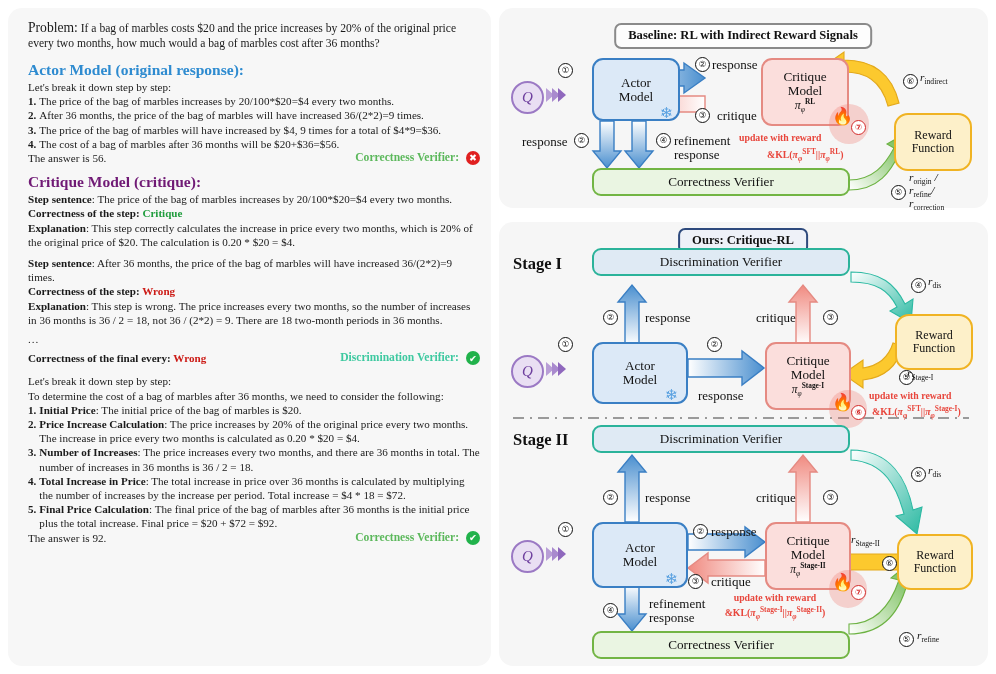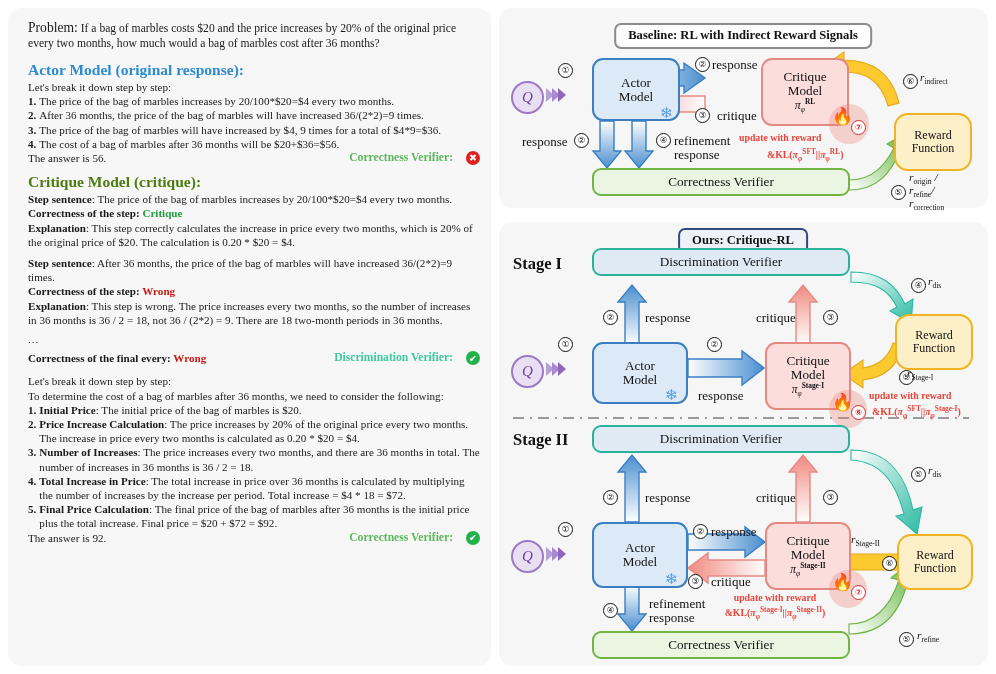--- a/index.html
+++ b/index.html
@@ -8,27 +8,27 @@
 
   
   .card{position:absolute;background:#f6f6f6;border-radius:14px;}
 
   
   #left-card{left:8px;top:8px;width:483px;height:658px;background:#f7f7f7;border-radius:14px;}
   #left-inner{position:absolute;left:20px;top:12px;width:452px;}
   .ltxt{font-family:"Liberation Serif",serif;font-size:11.1px;line-height:14.2px;color:#1a1a1a;}
   .lhead{font-family:"Liberation Serif",serif;font-weight:bold;font-size:15.5px;line-height:20px;}
   .blue-head{color:#2e8bd0;}
-  .red-head{color:#4d7c0f;}
+  .red-head{color:#701a75;}
   .b{font-weight:bold;}
   .green{color:#1f9d3d;font-weight:bold;}
   .red{color:#cc1b16;font-weight:bold;}
   .gap{height:7px;}
   .problem-title{font-weight:normal;font-size:13.6px;}
-  .verline{display:flex;justify-content:flex-end;align-items:center;gap:13px;}
+  .verline{display:flex;justify-content:flex-end;align-items:center;gap:7px;}
   .verlabel{font-weight:bold;font-size:11.6px;}
   .verlabel.c{color:#5cb85c;}
   .verlabel.d{color:#3ec9a0;}
   .badge{width:14px;height:14px;border-radius:50%;display:inline-flex;align-items:center;
          justify-content:center;color:#fff;font-size:9.5px;font-family:"DejaVu Sans",sans-serif;
          font-weight:bold;line-height:1;}
   .badge.x{background:#e02020;}
   .badge.ok{background:#21b24b;}
   .rowline{display:flex;align-items:flex-start;}
   .answerrow{display:flex;justify-content:space-between;align-items:center;}

